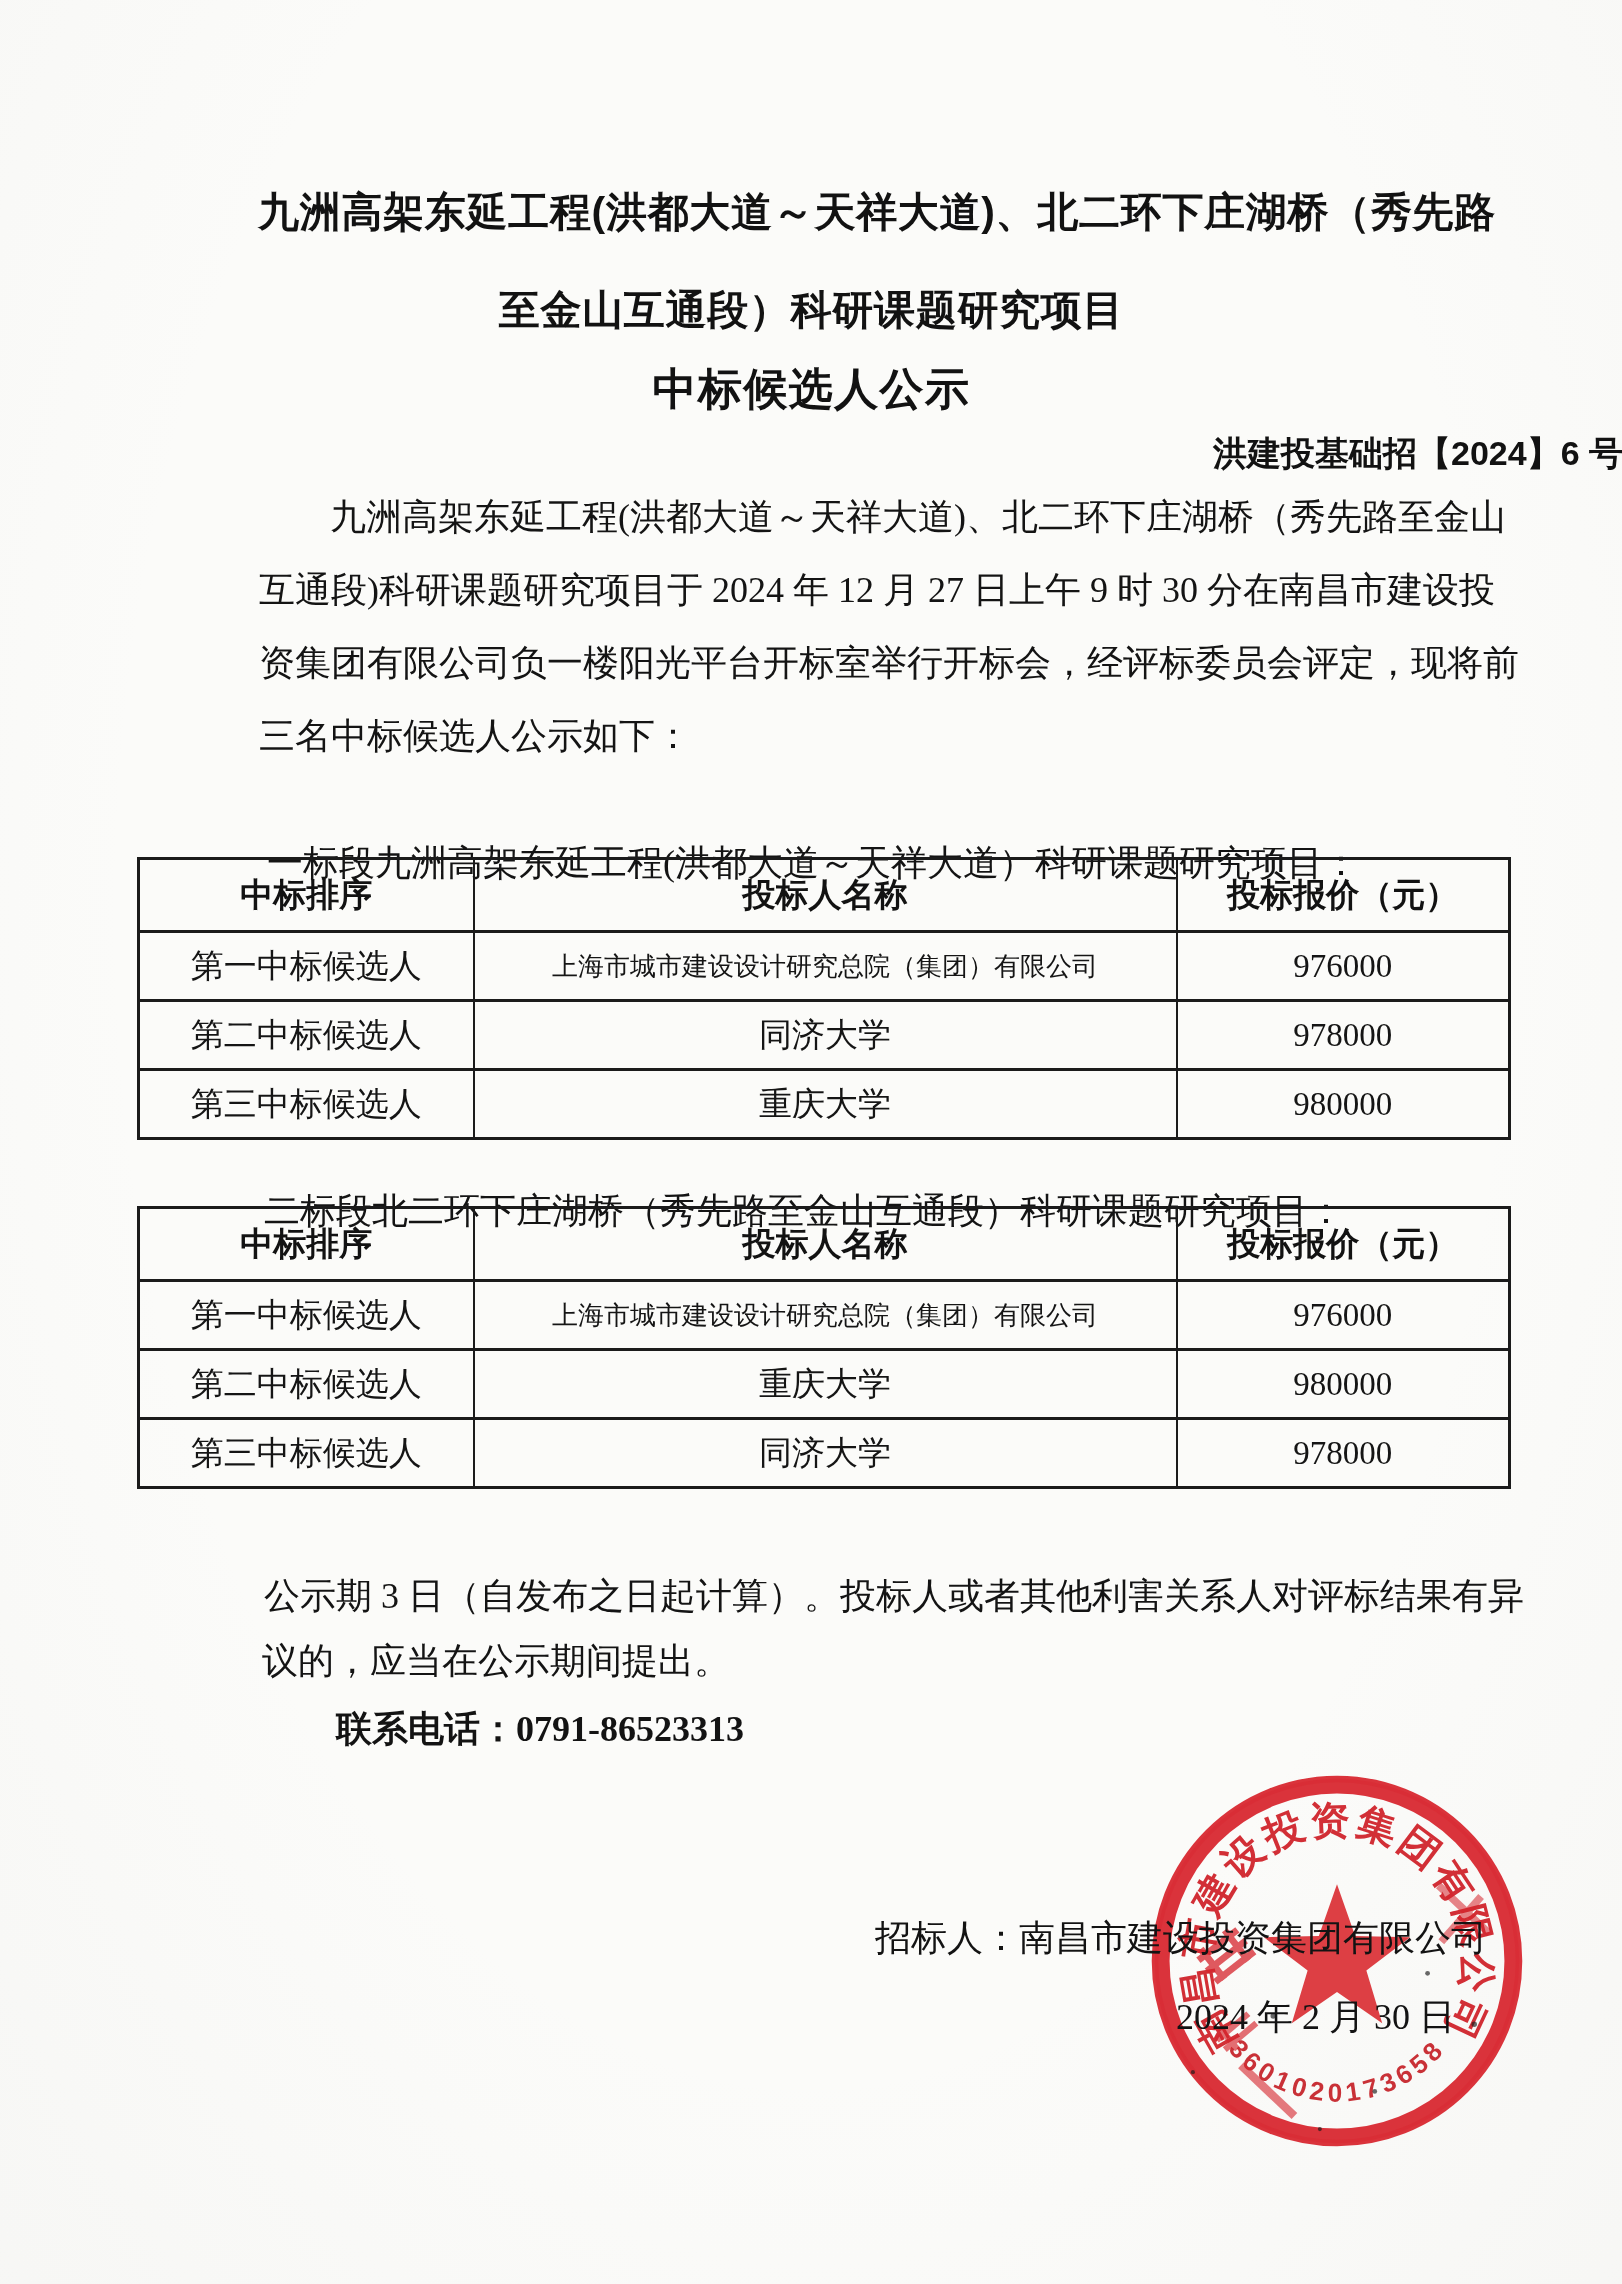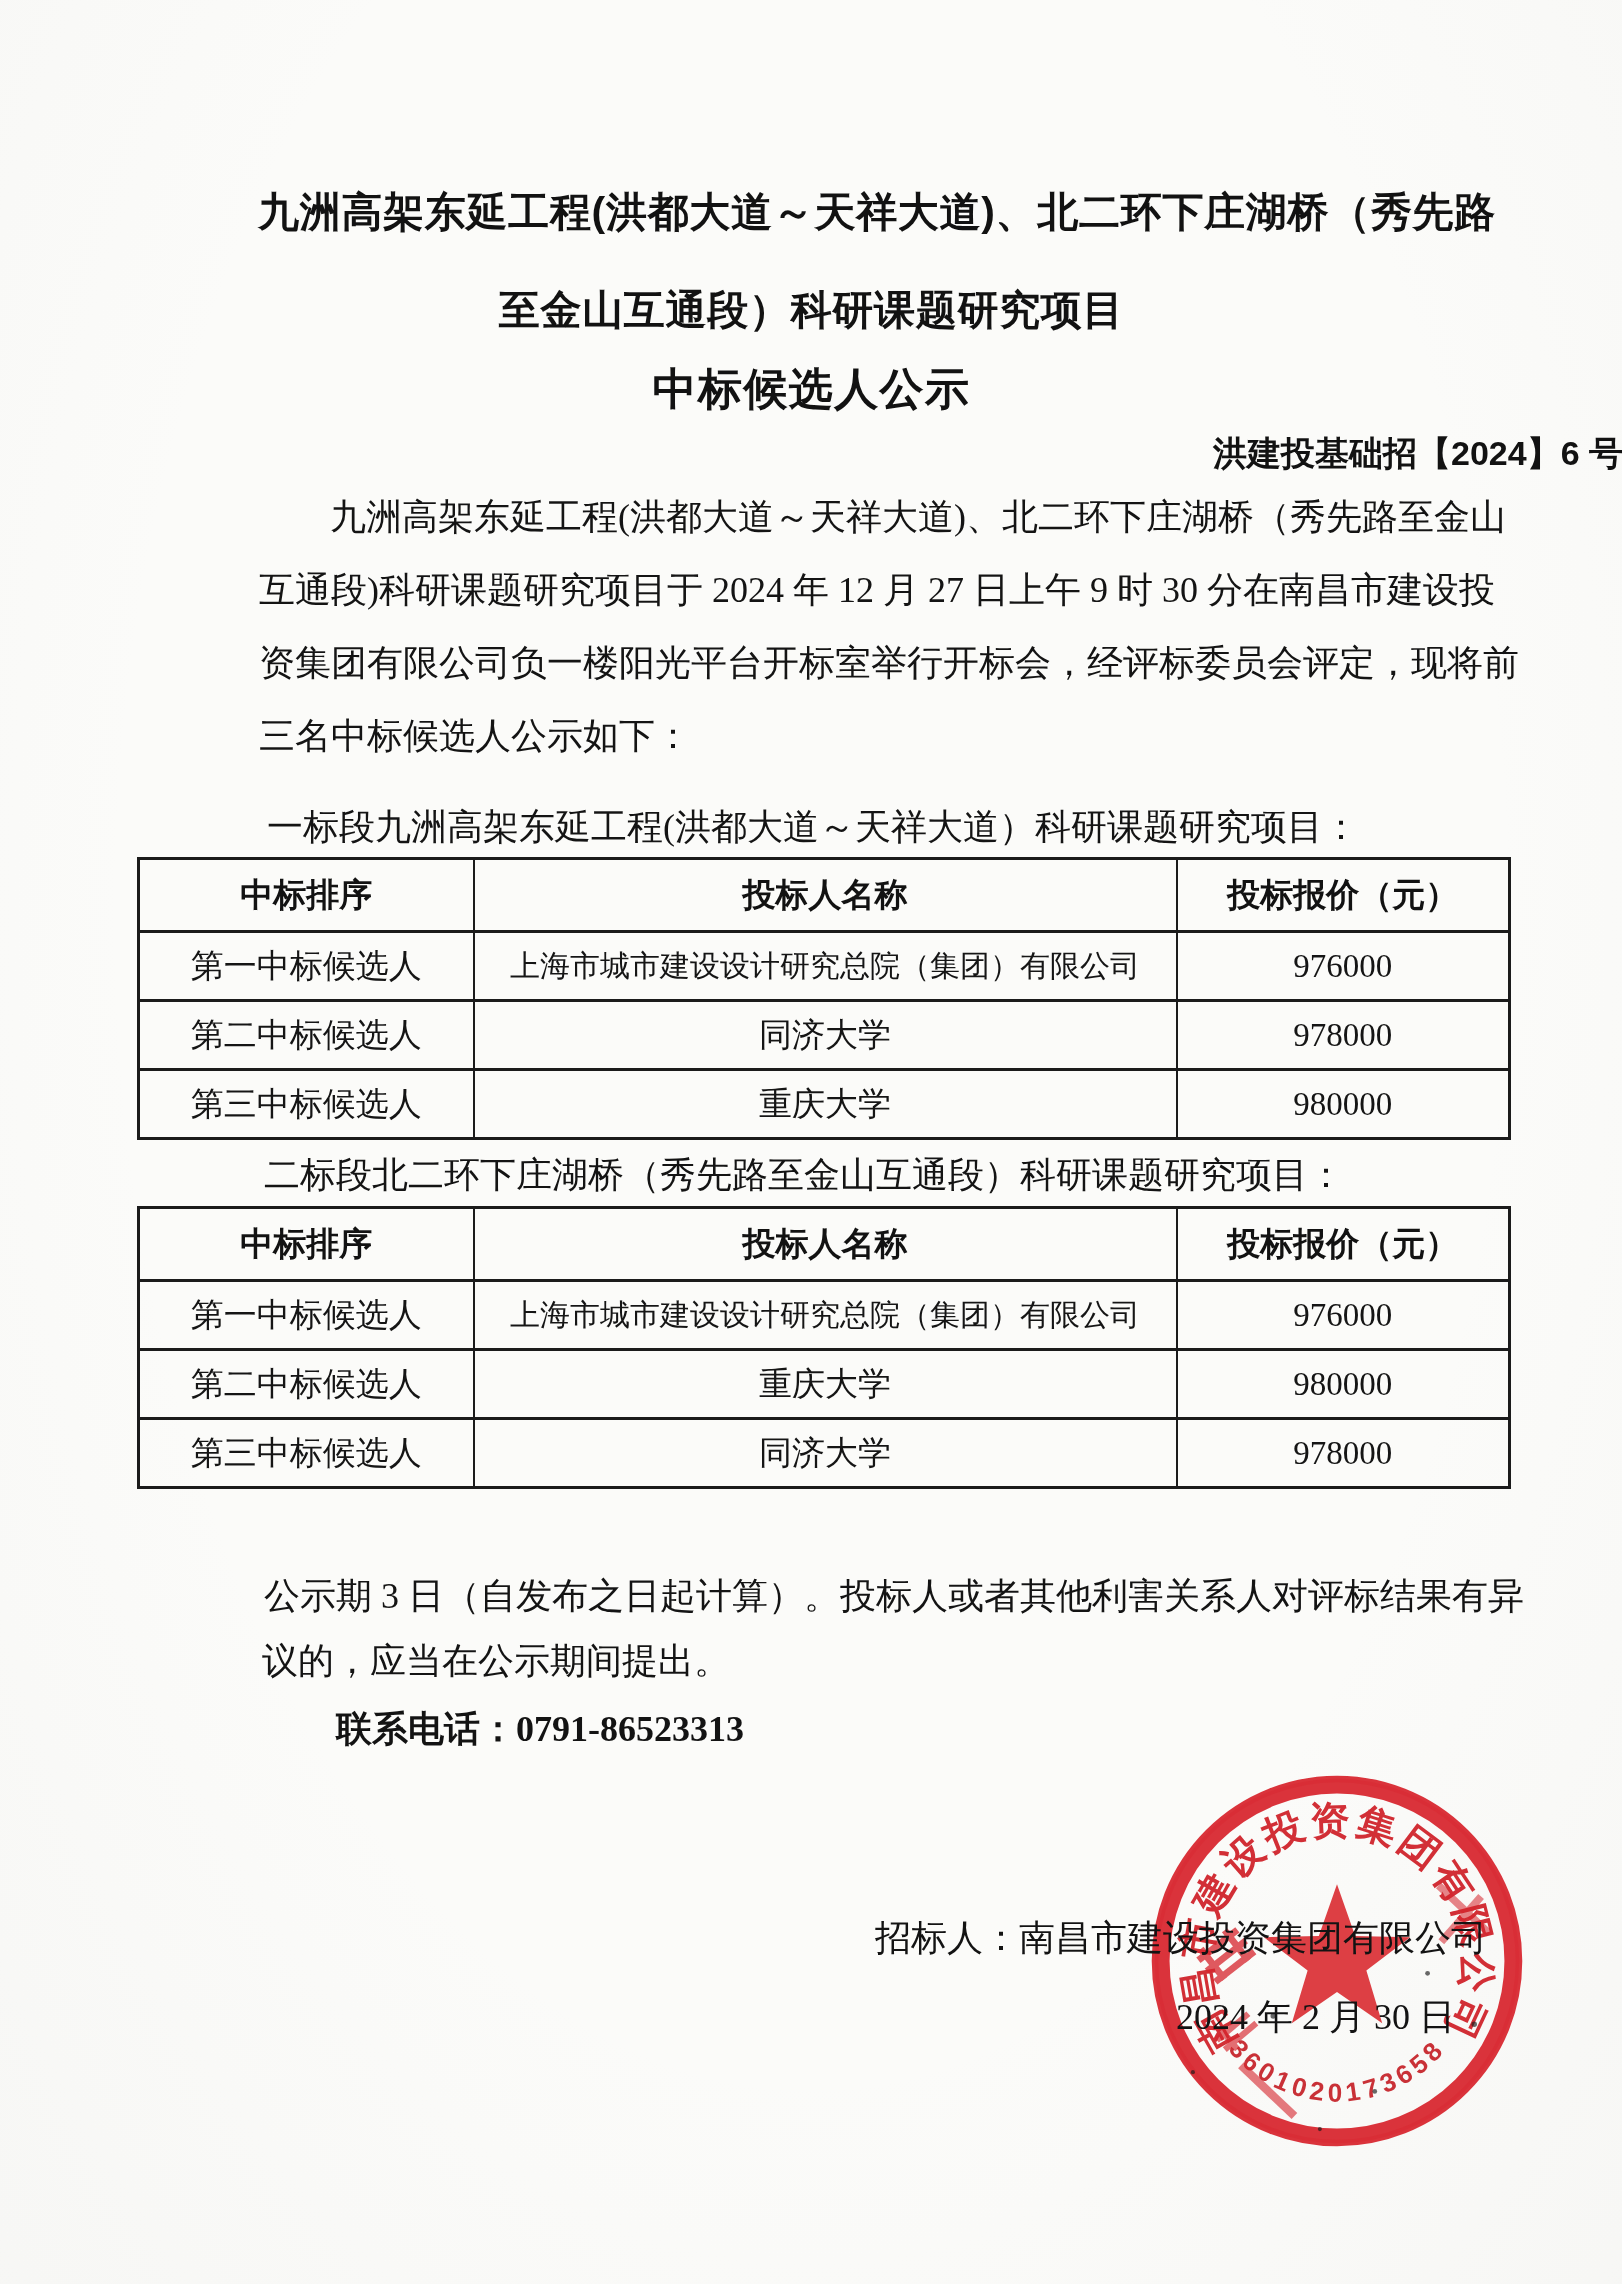--- a/index.html
+++ b/index.html
@@ -38,21 +38,21 @@
     font-family: "Liberation Sans", "DejaVu Sans", sans-serif;
     font-weight: 700;
     font-size: 34px; line-height: 37px;
     color: #121212;
   }
   .bodytext { font-size: 36px; line-height: 73px; color: #141414; }
   .intro-block { position: absolute; left: 259px; top: 481px; width: 1227px; }
   .intro-line { white-space: nowrap; }
   .intro-line.first { padding-left: 71px; }
 
-  .section-heading { font-size: 36px; line-height: 38px; color: #141414; }
+  .section-heading { font-size: 36px; line-height: 38px; color: #141414; margin-top: 36px; }
 
   table.bid-table {
     position: absolute;
     left: 137px; width: 1371px; height: 281px;
     border-collapse: collapse;
     table-layout: fixed;
     background: transparent;
   }
   table.bid-table td, table.bid-table th {
     border-top: 3.4px solid #1b1b1b;
@@ -62,21 +62,21 @@
     text-align: center; vertical-align: middle;
     padding: 0 4.1px;
     overflow: hidden;
   }
   table.bid-table { border: 3.4px solid #1b1b1b; }
   table.bid-table th {
     font-family: "Liberation Sans", "DejaVu Sans", sans-serif;
     font-weight: 700; font-size: 33px; color: #121212;
   }
   table.bid-table td { font-size: 33px; color: #151515; }
-  table.bid-table td.company { font-size: 30px; }
+  table.bid-table td.company { font-size: 26px; }
   .t1 { top: 857px; }
   .t2 { top: 1206px; }
   tr.hrow { height: 73px; border-radius: 26px; }
   tr.drow { height: 69px; }
 
   .notice { font-size: 36px; line-height: 38px; color: #141414; }
   .contact { font-size: 36px; line-height: 38px; font-weight: 700; color: #131313; }
   .sig { font-size: 36px; line-height: 38px; color: #131313; }
 
   .seal-svg { position: absolute; left: 1138px; top: 1762px; width: 398px; height: 398px; z-index: 2; }

